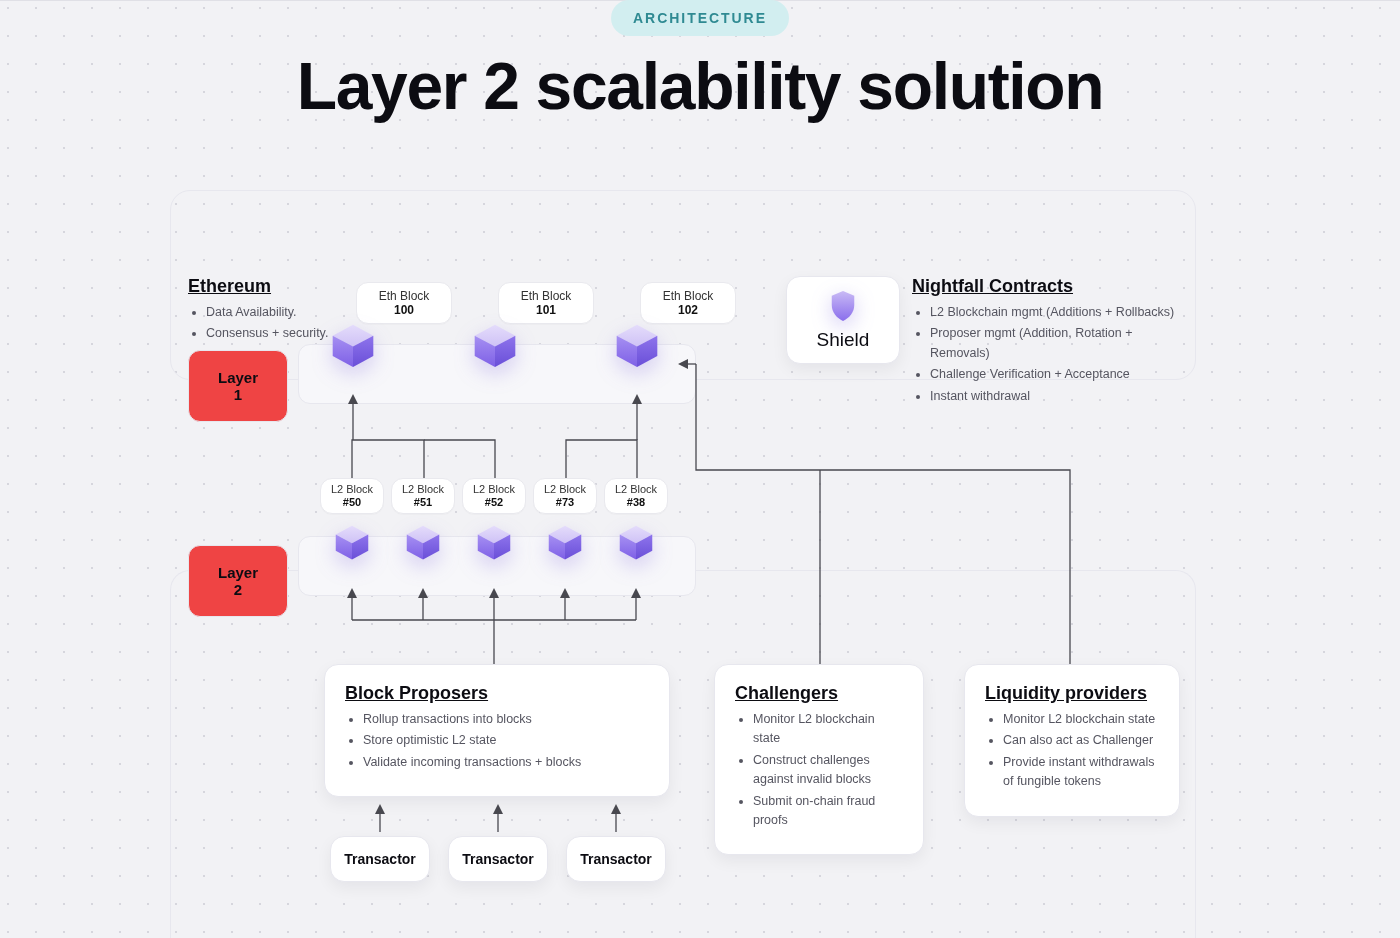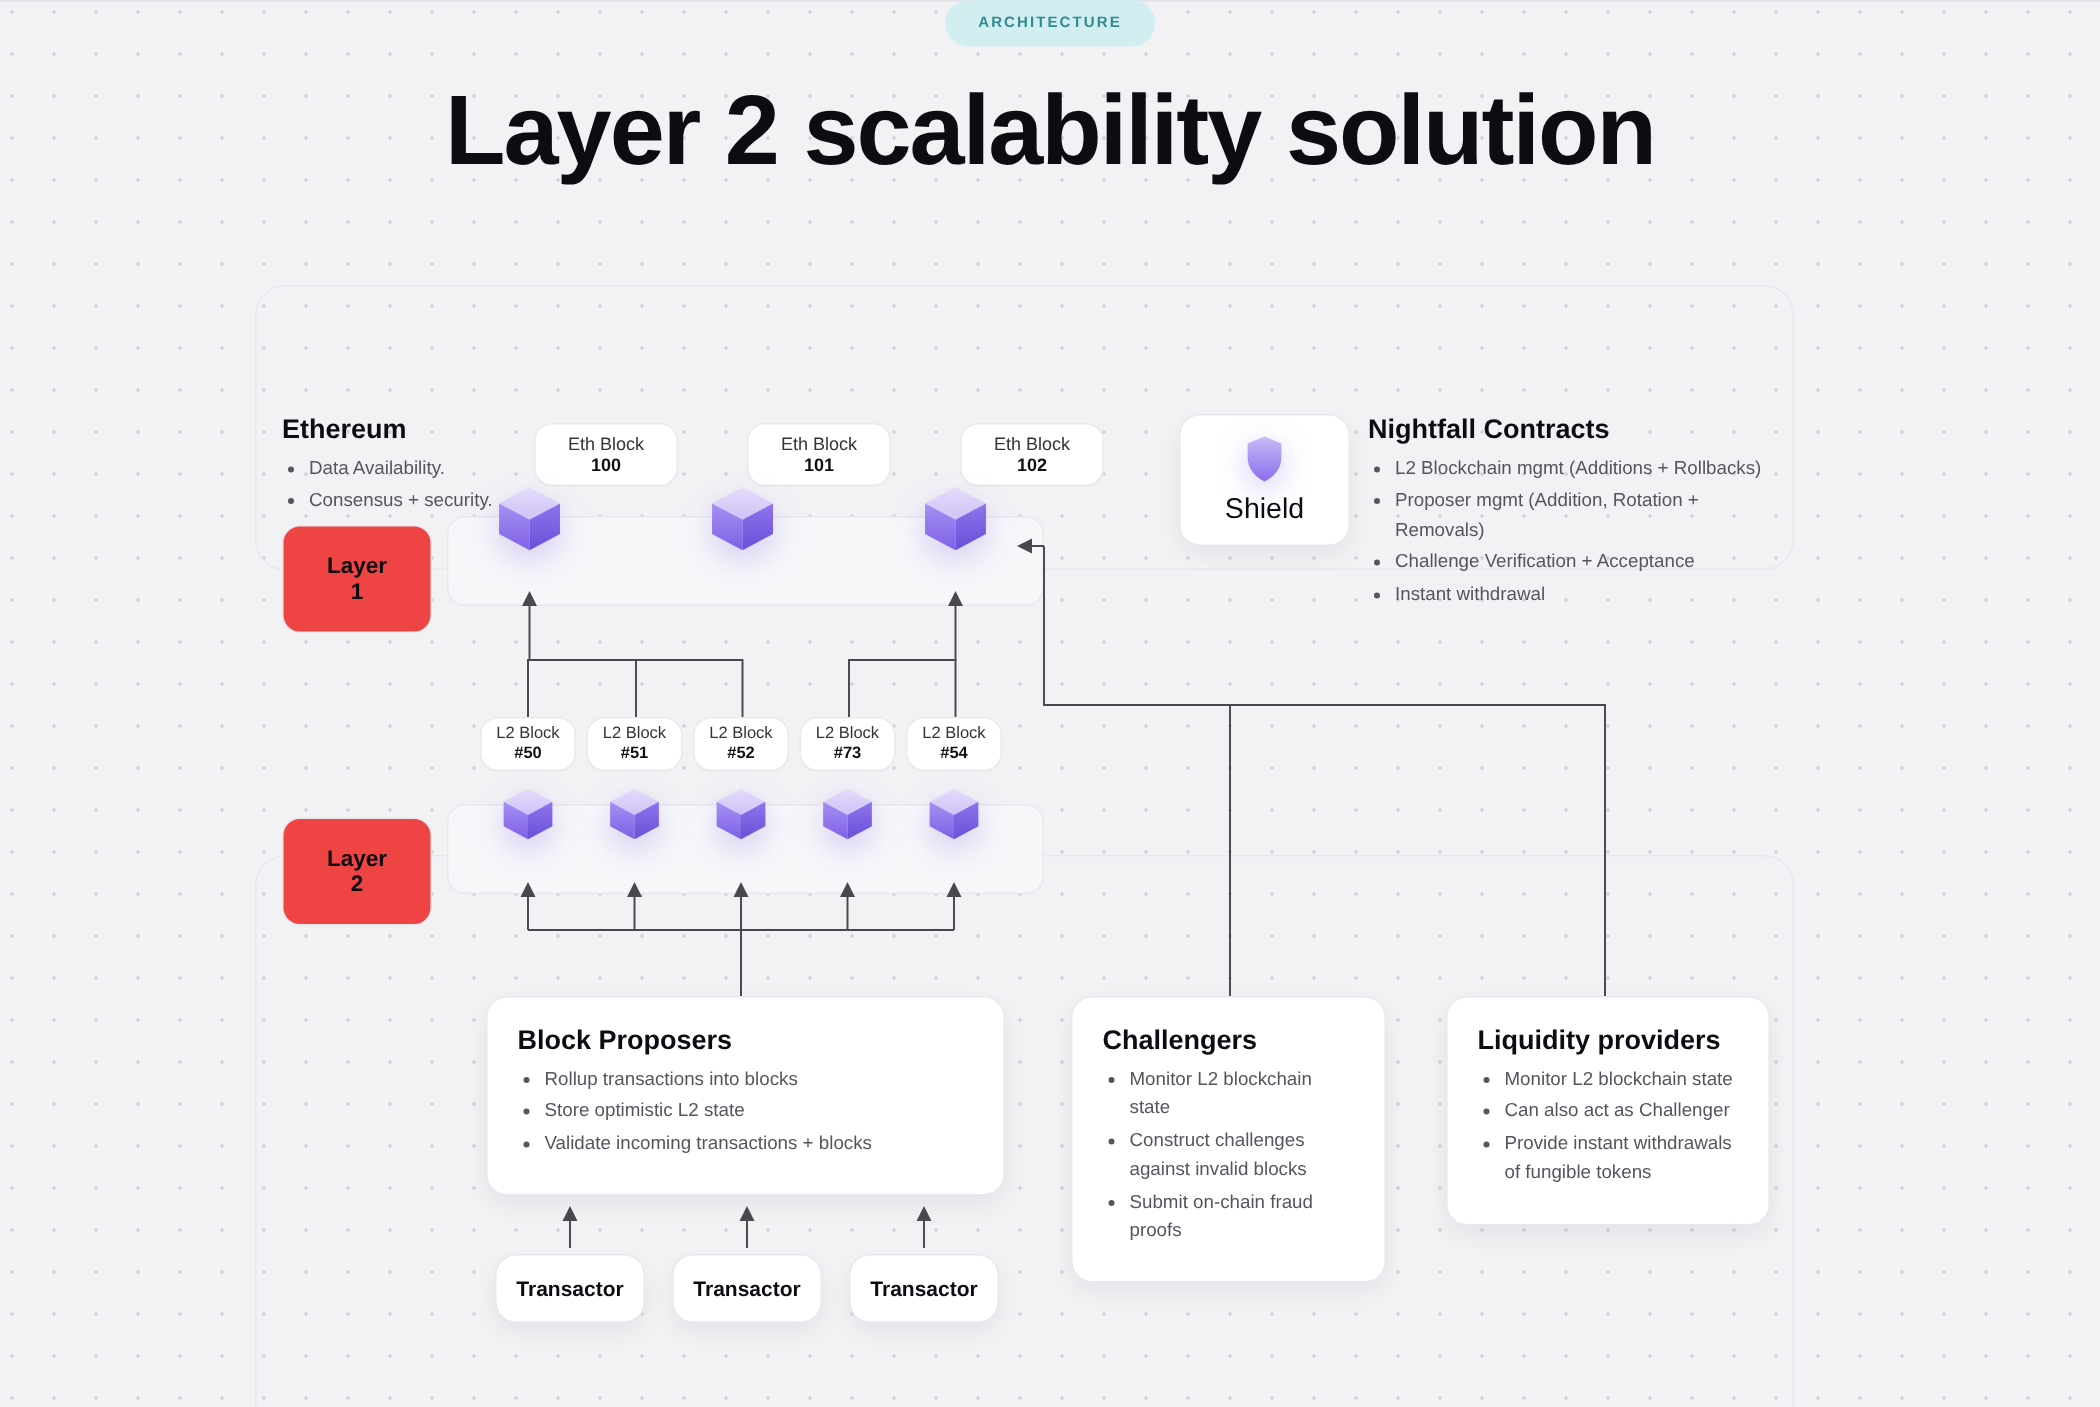--- a/index.html
+++ b/index.html
@@ -31,21 +31,21 @@
     overflow: hidden;
   }
 
   
   .top-line { position:absolute; left:0; right:0; top:0; height:1px; background: #e0e0e6; }
 
   
   .badge {
     position:absolute; top:0; left:50%; transform:translateX(-50%);
     background: var(--badge-bg); color: var(--badge-text);
-    font-weight:700; letter-spacing: .14em; font-size:10px;
+    font-weight:700; letter-spacing: .14em; font-size:14px;
     padding: 10px 22px; border-radius: 18px;
   }
   h1.title {
     position:absolute; top:48px; left:0; right:0; text-align:center;
     font-size:66px; font-weight:800; letter-spacing:-.02em; margin:0;
   }
 
   
   .frame {
     position:absolute; left:170px; right:204px; top:190px; height:190px;
@@ -67,21 +67,21 @@
   .pill strong { font-weight:800; color:#111; }
   .card {
     background: var(--card-bg); border:1px solid var(--card-border);
     border-radius:14px; box-shadow: 0 6px 16px rgba(20,20,30,.06);
   }
   .label-card {
     position:absolute; background: #ef4444; border:1px solid var(--card-border);
     border-radius:12px; padding:18px 26px; font-weight:700; font-size:15px;
   }
 
-  .section-title { font-weight:800; font-size:18px; margin:0 0 6px 0; }
+  .section-title { font-weight:800; font-size:18px; margin:0 0 6px 0;text-decoration:underline; }
   ul.bullets { margin: 6px 0 0 0; padding-left:18px; color:var(--muted); font-size:12.5px; line-height:1.55; }
   ul.bullets li { margin: 2px 0; }
 
   
   .eth-col { position:absolute; left:188px; top:276px; width:160px; }
 
   
   .layer1-card { left:188px; top:350px; width:100px; text-align:center;}
   .layer2-card { left:188px; top:545px; width:100px; text-align:center;}
 
@@ -259,21 +259,21 @@
 <div class="pill l2-pill l2-pill-3">
   <span class="t">L2 Block</span>
   <strong class="t">#52</strong>
 </div>
 <div class="pill l2-pill l2-pill-4">
   <span class="t">L2 Block</span>
   <strong class="t">#73</strong>
 </div>
 <div class="pill l2-pill l2-pill-5">
   <span class="t">L2 Block</span>
-  <strong class="t">#54</strong>
+  <strong class="t">#38</strong>
 </div>
 
 <div class="cube s cube-l2-1">
 <svg viewBox="0 0 64 64">
   <defs>
     <linearGradient id="ctop" x1="0" y1="0" x2="0" y2="1">
       <stop offset="0" stop-color="#e4dcfb"></stop>
           <stop offset="1" stop-color="#cfc2f6"></stop>
     </linearGradient>
     <linearGradient id="cl" x1="0" y1="0" x2="0" y2="1">

